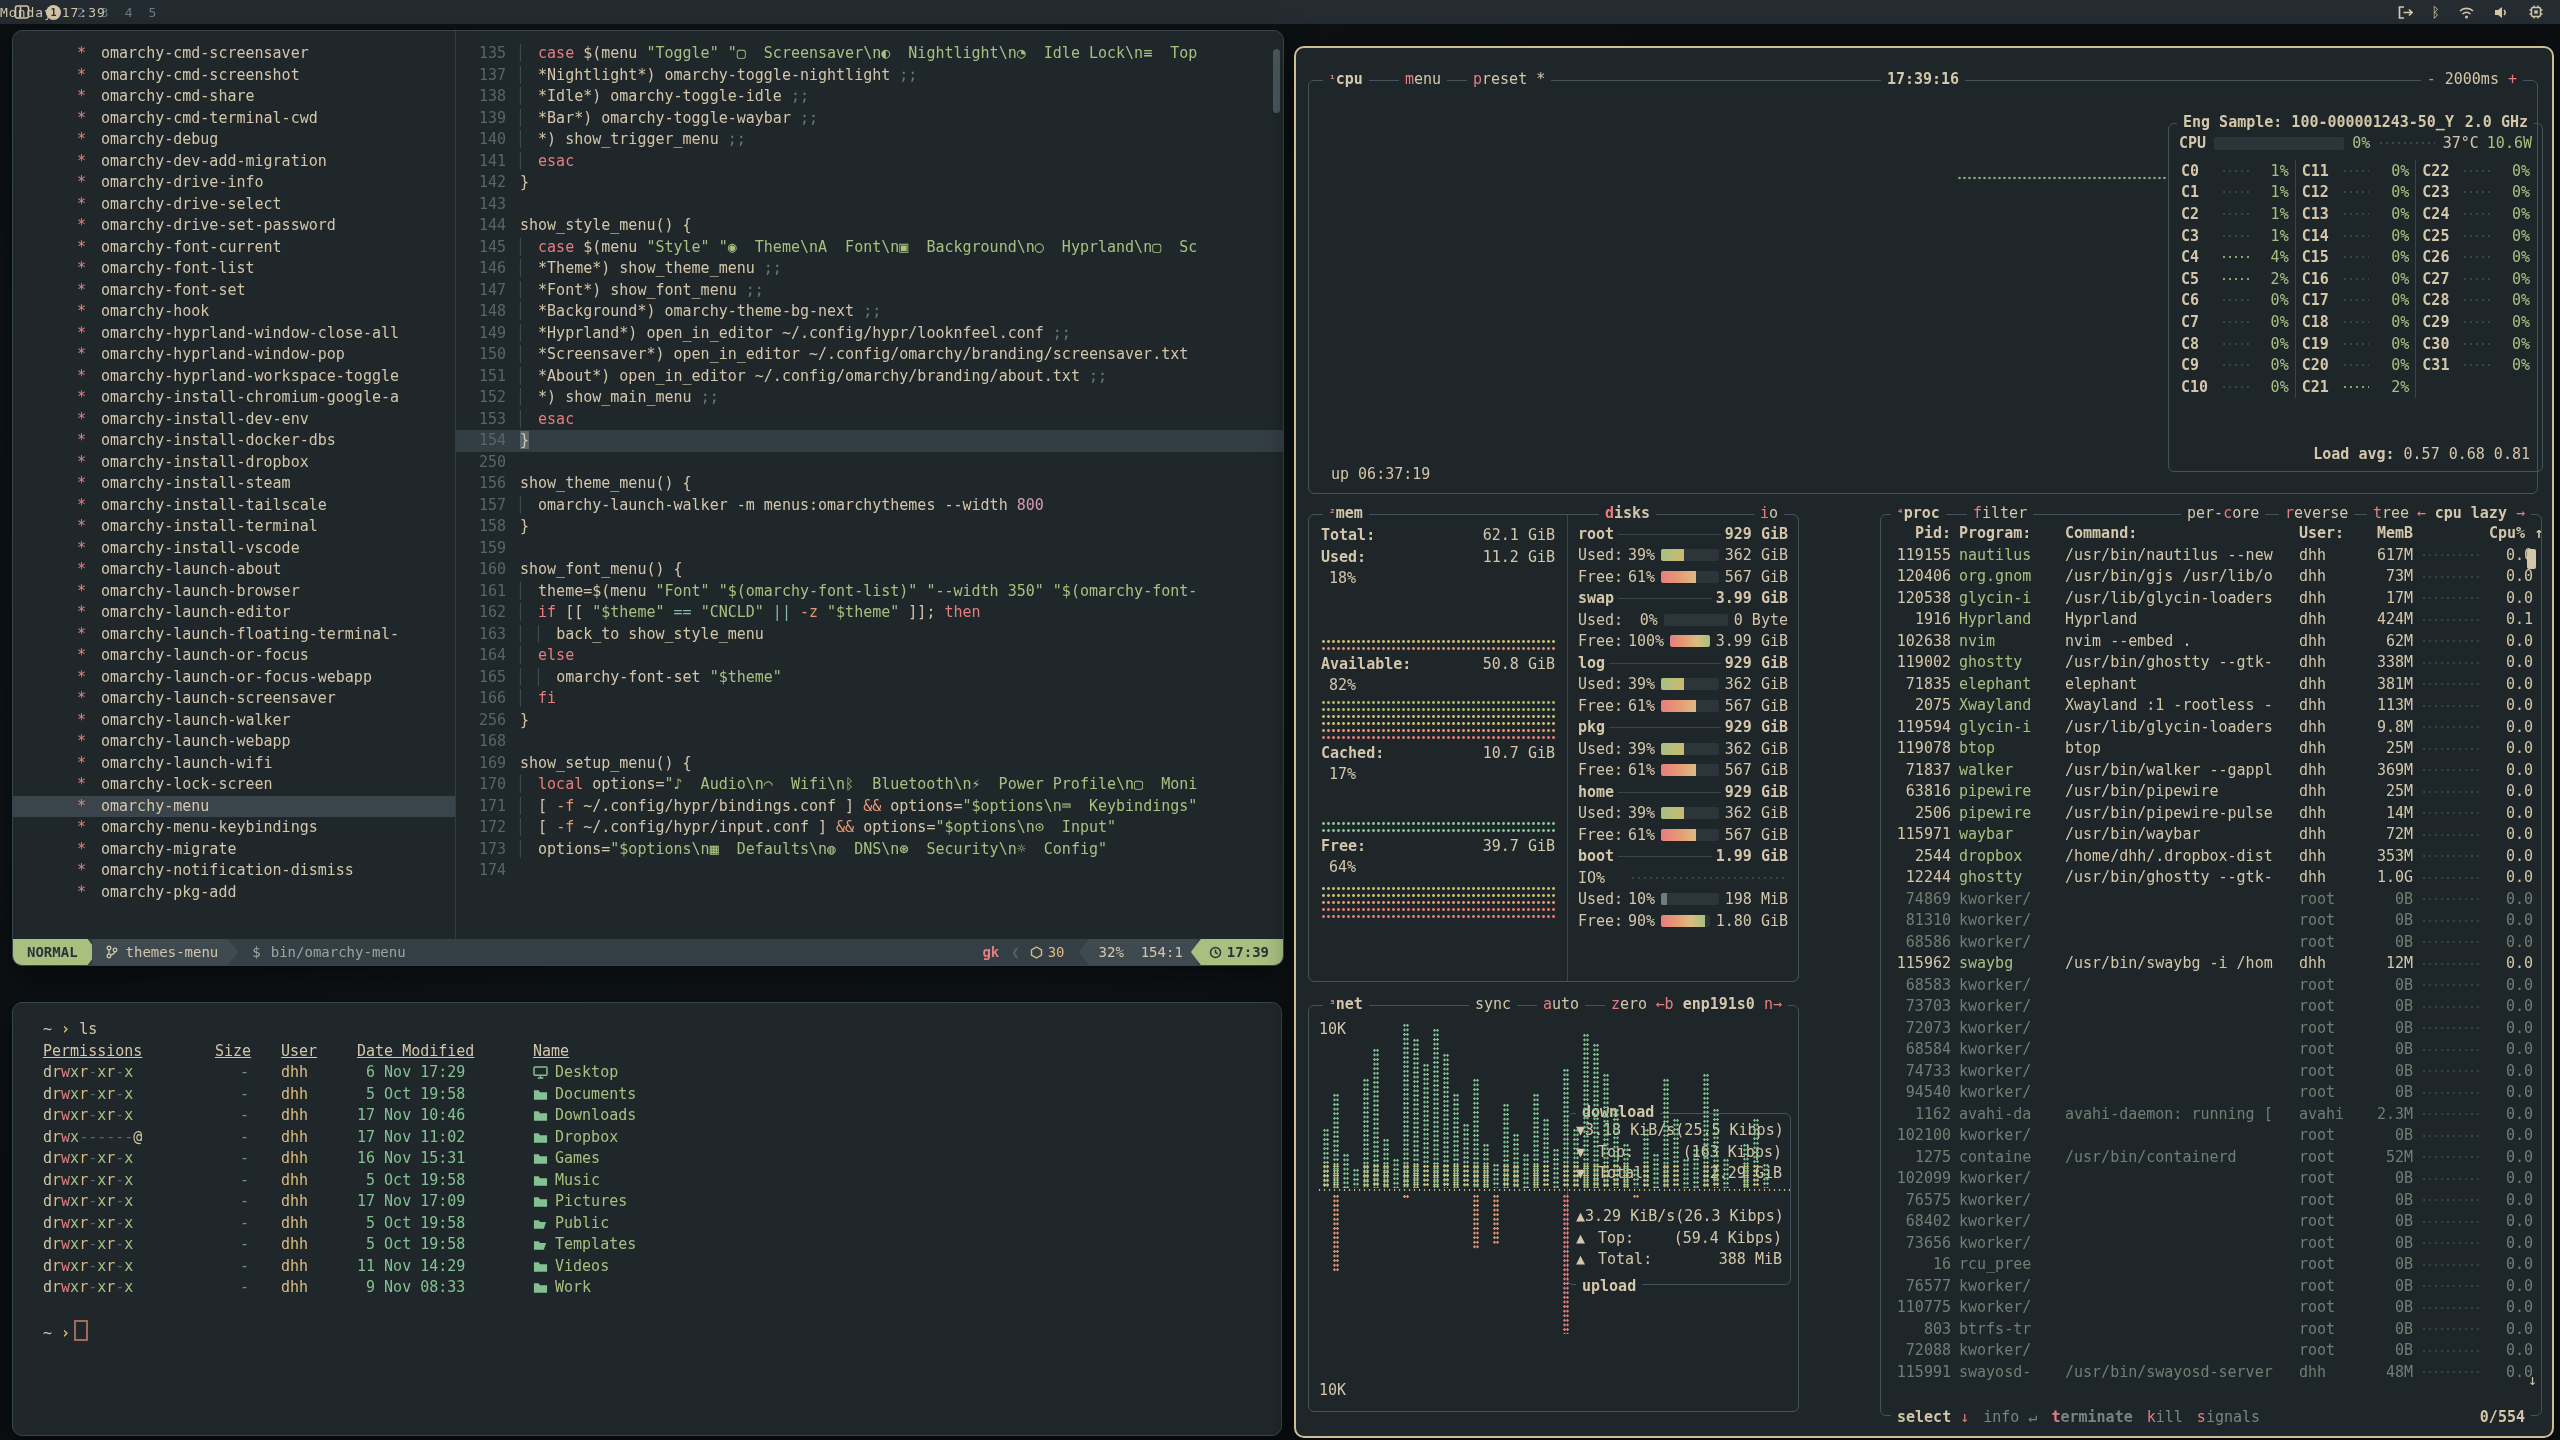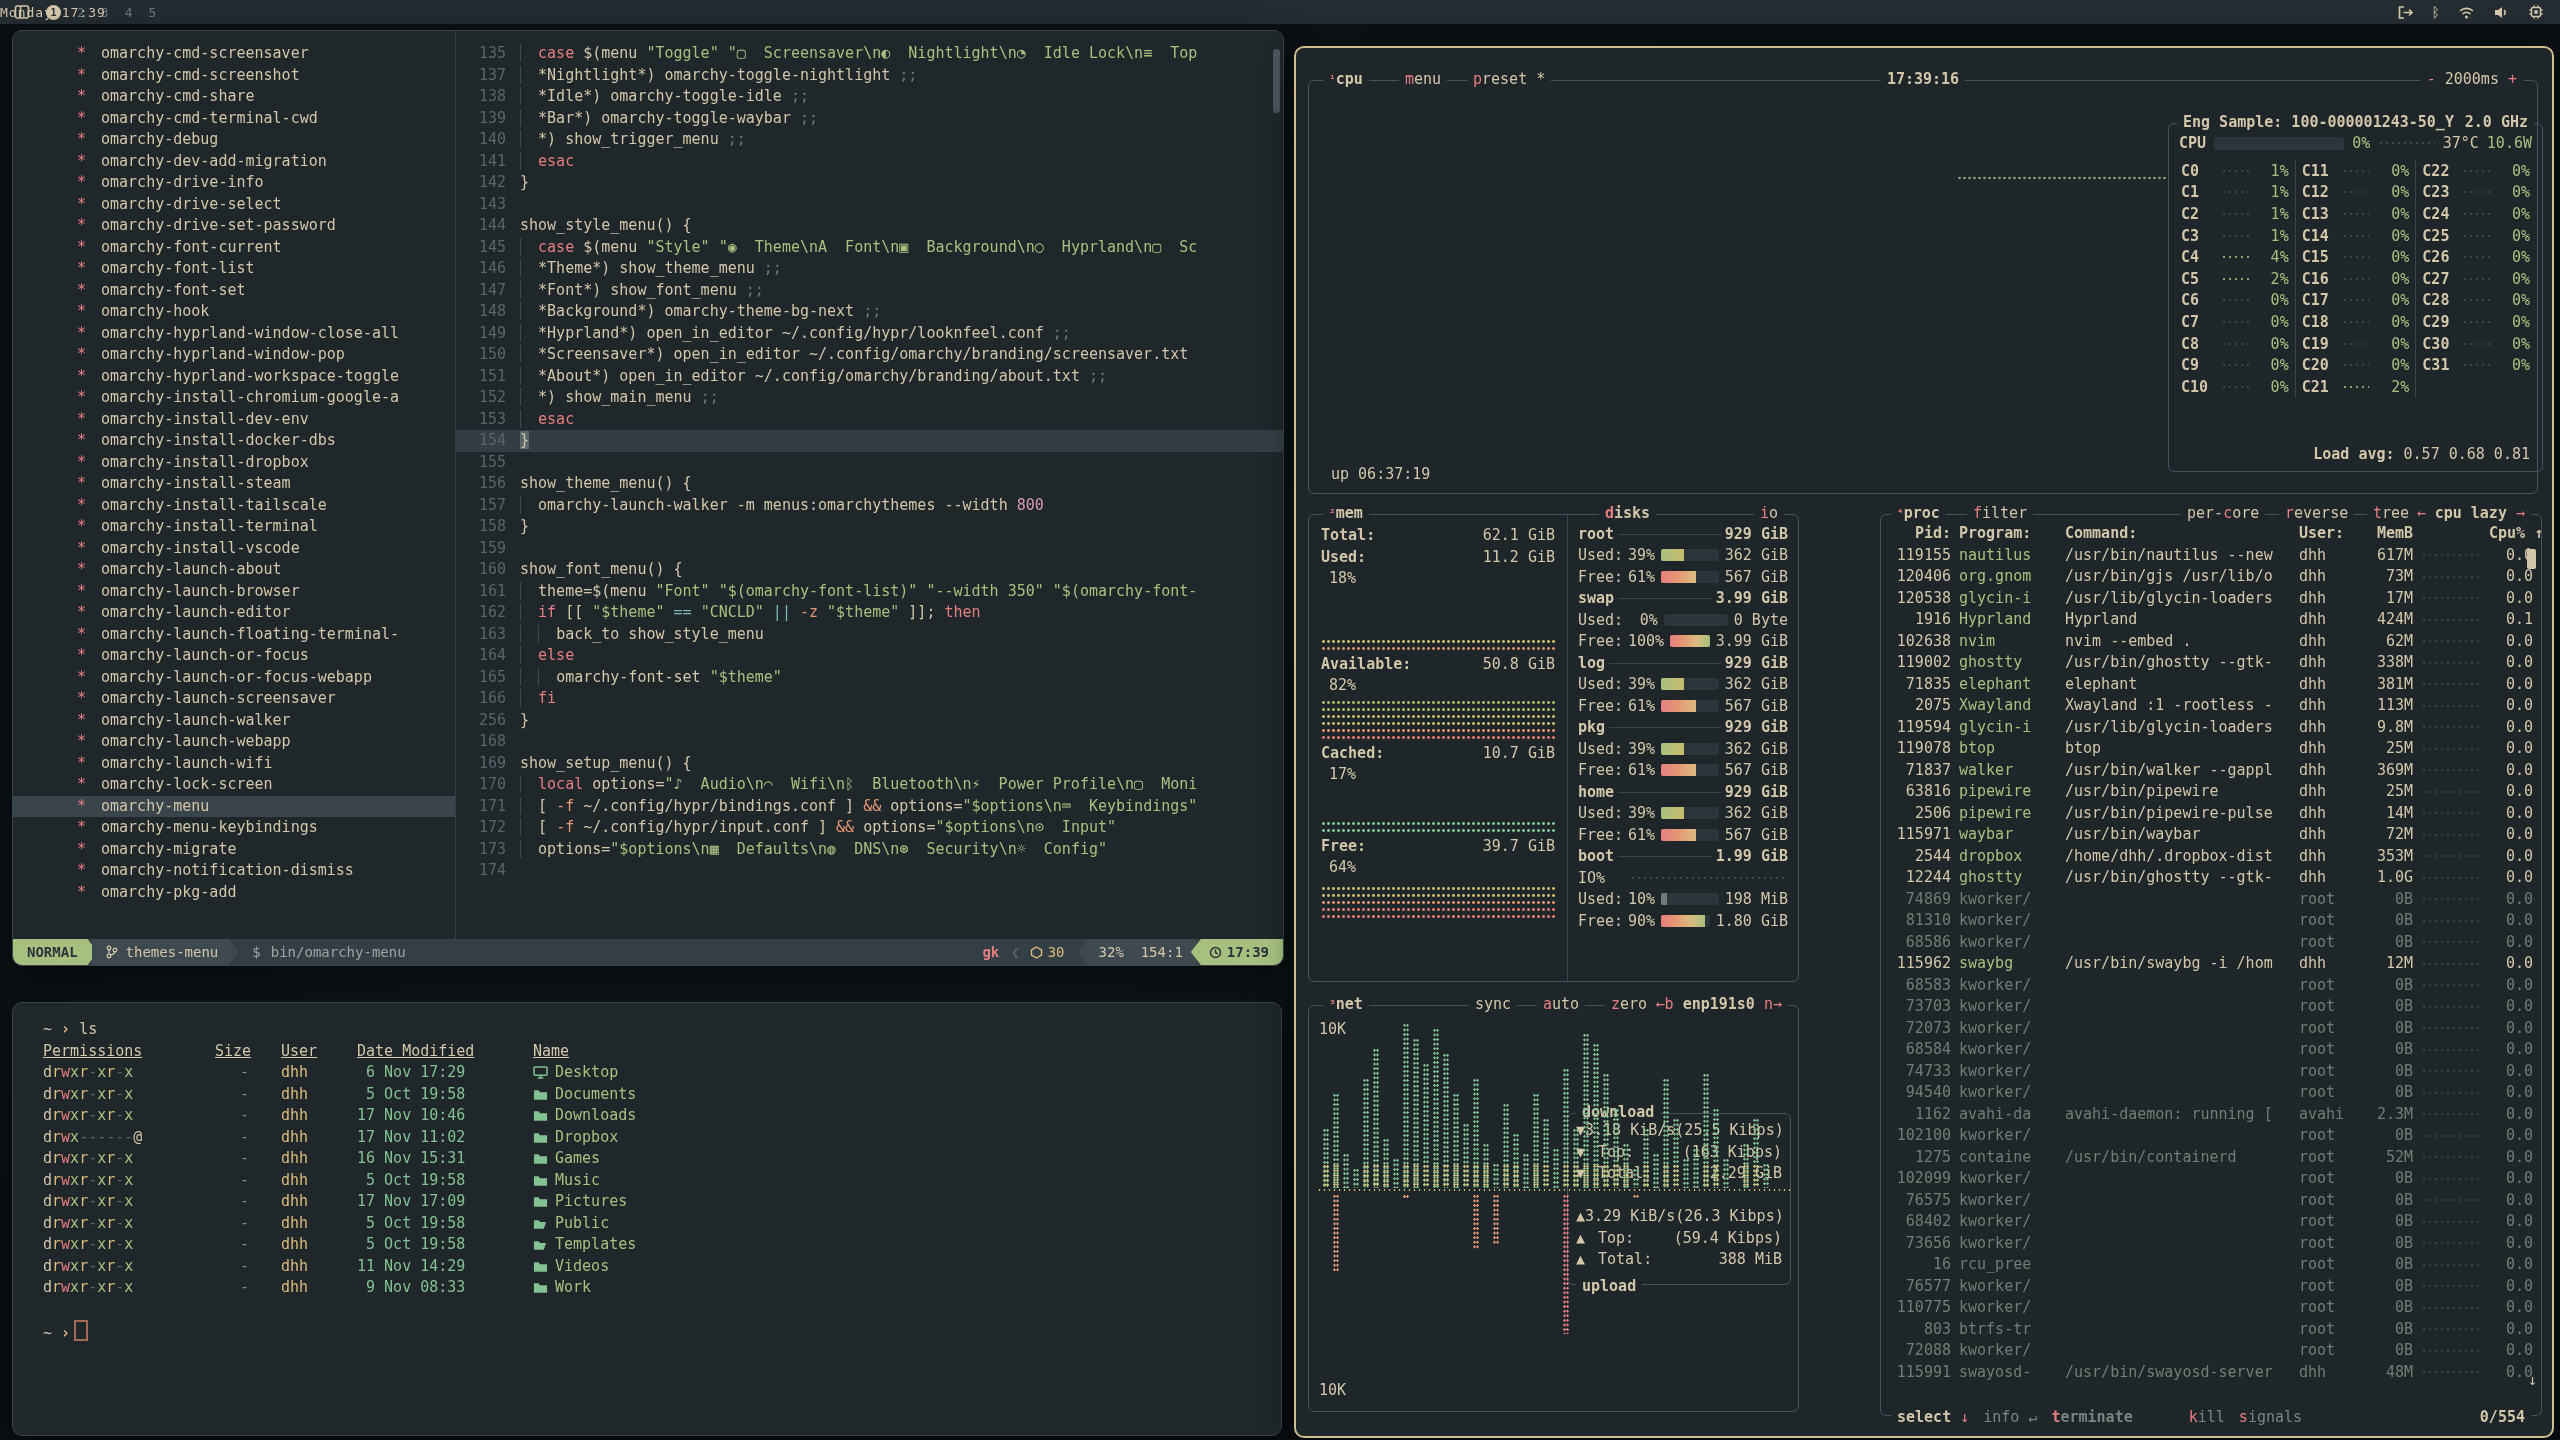--- a/index.html
+++ b/index.html
@@ -258,21 +258,21 @@
         <div class="cline"><span class="lnum">145</span><span class="ltxt"><span class="cd-g">▏ </span><span class="cd-k">case </span><span class="cd-d">$(menu </span><span class="cd-s">"Style" "◉  Theme\nA  Font\n▣  Background\n◯  Hyprland\n▢  Sc</span></span></div>
         <div class="cline"><span class="lnum">146</span><span class="ltxt"><span class="cd-g">▏ </span><span class="cd-d">*Theme*) show_theme_menu </span><span class="cd-c">;;</span></span></div>
         <div class="cline"><span class="lnum">147</span><span class="ltxt"><span class="cd-g">▏ </span><span class="cd-d">*Font*) show_font_menu </span><span class="cd-c">;;</span></span></div>
         <div class="cline"><span class="lnum">148</span><span class="ltxt"><span class="cd-g">▏ </span><span class="cd-d">*Background*) omarchy-theme-bg-next </span><span class="cd-c">;;</span></span></div>
         <div class="cline"><span class="lnum">149</span><span class="ltxt"><span class="cd-g">▏ </span><span class="cd-d">*Hyprland*) open_in_editor ~/.config/hypr/looknfeel.conf </span><span class="cd-c">;;</span></span></div>
         <div class="cline"><span class="lnum">150</span><span class="ltxt"><span class="cd-g">▏ </span><span class="cd-d">*Screensaver*) open_in_editor ~/.config/omarchy/branding/screensaver.txt</span></span></div>
         <div class="cline"><span class="lnum">151</span><span class="ltxt"><span class="cd-g">▏ </span><span class="cd-d">*About*) open_in_editor ~/.config/omarchy/branding/about.txt </span><span class="cd-c">;;</span></span></div>
         <div class="cline"><span class="lnum">152</span><span class="ltxt"><span class="cd-g">▏ </span><span class="cd-d">*) show_main_menu </span><span class="cd-c">;;</span></span></div>
         <div class="cline"><span class="lnum">153</span><span class="ltxt"><span class="cd-g">▏ </span><span class="cd-k">esac</span></span></div>
         <div class="cline cur"><span class="lnum">154</span><span class="ltxt"><span class="cd-cursor">}</span></span></div>
-        <div class="cline"><span class="lnum">155</span><span class="ltxt"></span></div>
+        <div class="cline"><span class="lnum">250</span><span class="ltxt"></span></div>
         <div class="cline"><span class="lnum">156</span><span class="ltxt"><span class="cd-d">show_theme_menu() {</span></span></div>
         <div class="cline"><span class="lnum">157</span><span class="ltxt"><span class="cd-g">▏ </span><span class="cd-d">omarchy-launch-walker -m menus:omarchythemes --width </span><span class="cd-n">800</span></span></div>
         <div class="cline"><span class="lnum">158</span><span class="ltxt"><span class="cd-d">}</span></span></div>
         <div class="cline"><span class="lnum">159</span><span class="ltxt"></span></div>
         <div class="cline"><span class="lnum">160</span><span class="ltxt"><span class="cd-d">show_font_menu() {</span></span></div>
         <div class="cline"><span class="lnum">161</span><span class="ltxt"><span class="cd-g">▏ </span><span class="cd-d">theme=$(menu </span><span class="cd-s">"Font" "$(omarchy-font-list)" "--width 350" "$(omarchy-font-</span></span></div>
         <div class="cline"><span class="lnum">162</span><span class="ltxt"><span class="cd-g">▏ </span><span class="cd-k">if </span><span class="cd-d">[[ </span><span class="cd-s">"$theme"</span><span class="cd-t"> == </span><span class="cd-s">"CNCLD"</span><span class="cd-t"> || </span><span class="cd-o">-z</span><span class="cd-d"> </span><span class="cd-s">"$theme"</span><span class="cd-d"> ]]; </span><span class="cd-k">then</span></span></div>
         <div class="cline"><span class="lnum">163</span><span class="ltxt"><span class="cd-g">▏ </span><span class="cd-g">▏ </span><span class="cd-d">back_to show_style_menu</span></span></div>
         <div class="cline"><span class="lnum">164</span><span class="ltxt"><span class="cd-g">▏ </span><span class="cd-k">else</span></span></div>
         <div class="cline"><span class="lnum">165</span><span class="ltxt"><span class="cd-g">▏ </span><span class="cd-g">▏ </span><span class="cd-d">omarchy-font-set </span><span class="cd-s">"$theme"</span></span></div>
@@ -793,18 +793,18 @@
           <div class="procgrid prow dim"><span class="r">76577</span><span class="prog">kworker/</span><span></span><span>root</span><span class="r">0B</span><span class="histdots"></span><span class="r">0.0</span></div>
           <div class="procgrid prow dim"><span class="r">110775</span><span class="prog">kworker/</span><span></span><span>root</span><span class="r">0B</span><span class="histdots"></span><span class="r">0.0</span></div>
           <div class="procgrid prow dim"><span class="r">803</span><span class="prog">btrfs-tr</span><span></span><span>root</span><span class="r">0B</span><span class="histdots"></span><span class="r">0.0</span></div>
           <div class="procgrid prow dim"><span class="r">72088</span><span class="prog">kworker/</span><span></span><span>root</span><span class="r">0B</span><span class="histdots"></span><span class="r">0.0</span></div>
           <div class="procgrid prow dim"><span class="r">115991</span><span class="prog">swayosd-</span><span>/usr/bin/swayosd-server</span><span>dhh</span><span class="r">48M</span><span class="histdots"></span><span class="r">0.0</span></div>
         </div>
       <div class="pscroll"></div>
       <div class="pdown">↓</div>
       <span class="bfoot pfoot" style="left:10px;right:10px;display:flex;">
         <span><span class="bold">select</span> <span class="red">↓</span></span>
-        <span class="dimlbl" id="foot-keys"><span style="margin-right: 14px;">info ↵</span><span style="margin-right: 14px; font-weight: bold;"><span class="hot">t</span><span>erminate</span></span><span style="margin-right: 14px; margin-left: 42px;"><span class="hot">k</span><span>ill</span></span><span style="margin-right: 14px;"><span class="hot">s</span><span>ignals</span></span></span>
+        <span class="dimlbl" id="foot-keys"><span style="margin-right: 14px;">info ↵</span><span style="margin-right: 14px; font-weight: bold;"><span class="hot">t</span><span>erminate</span></span><span style="margin-right: 14px;"><span class="hot">k</span><span>ill</span></span><span style="margin-right: 14px;"><span class="hot">s</span><span>ignals</span></span></span>
         <span class="pcount" style="margin-left:auto;">0/554</span>
       </span>
     </div>
   </div>
 </div>
 
 </body></html>

